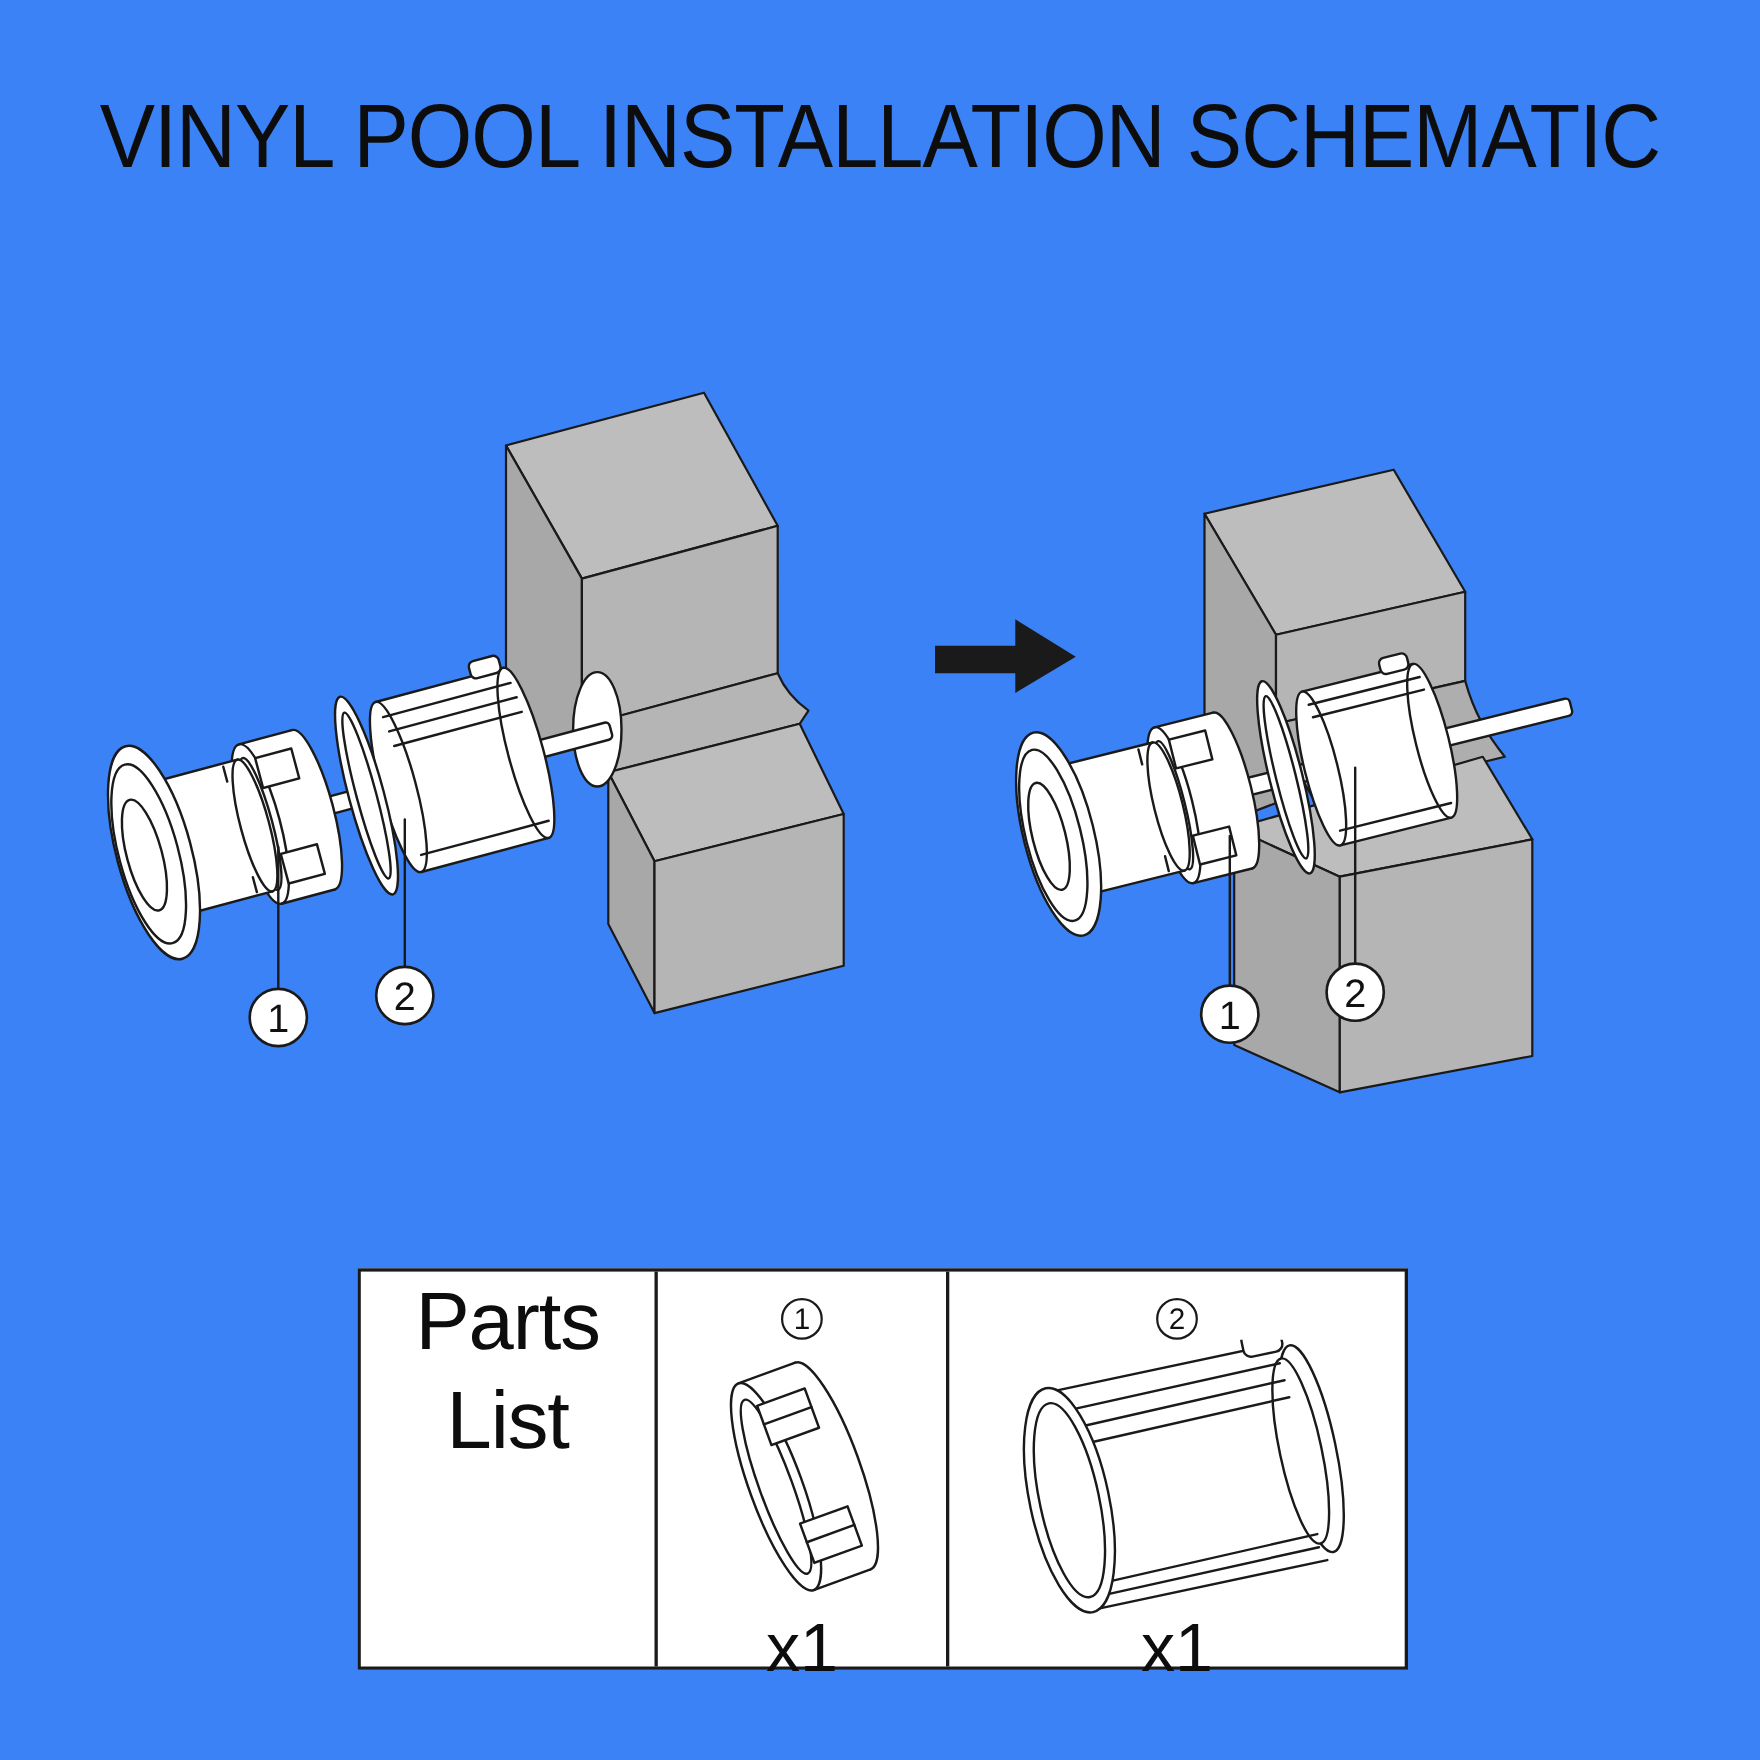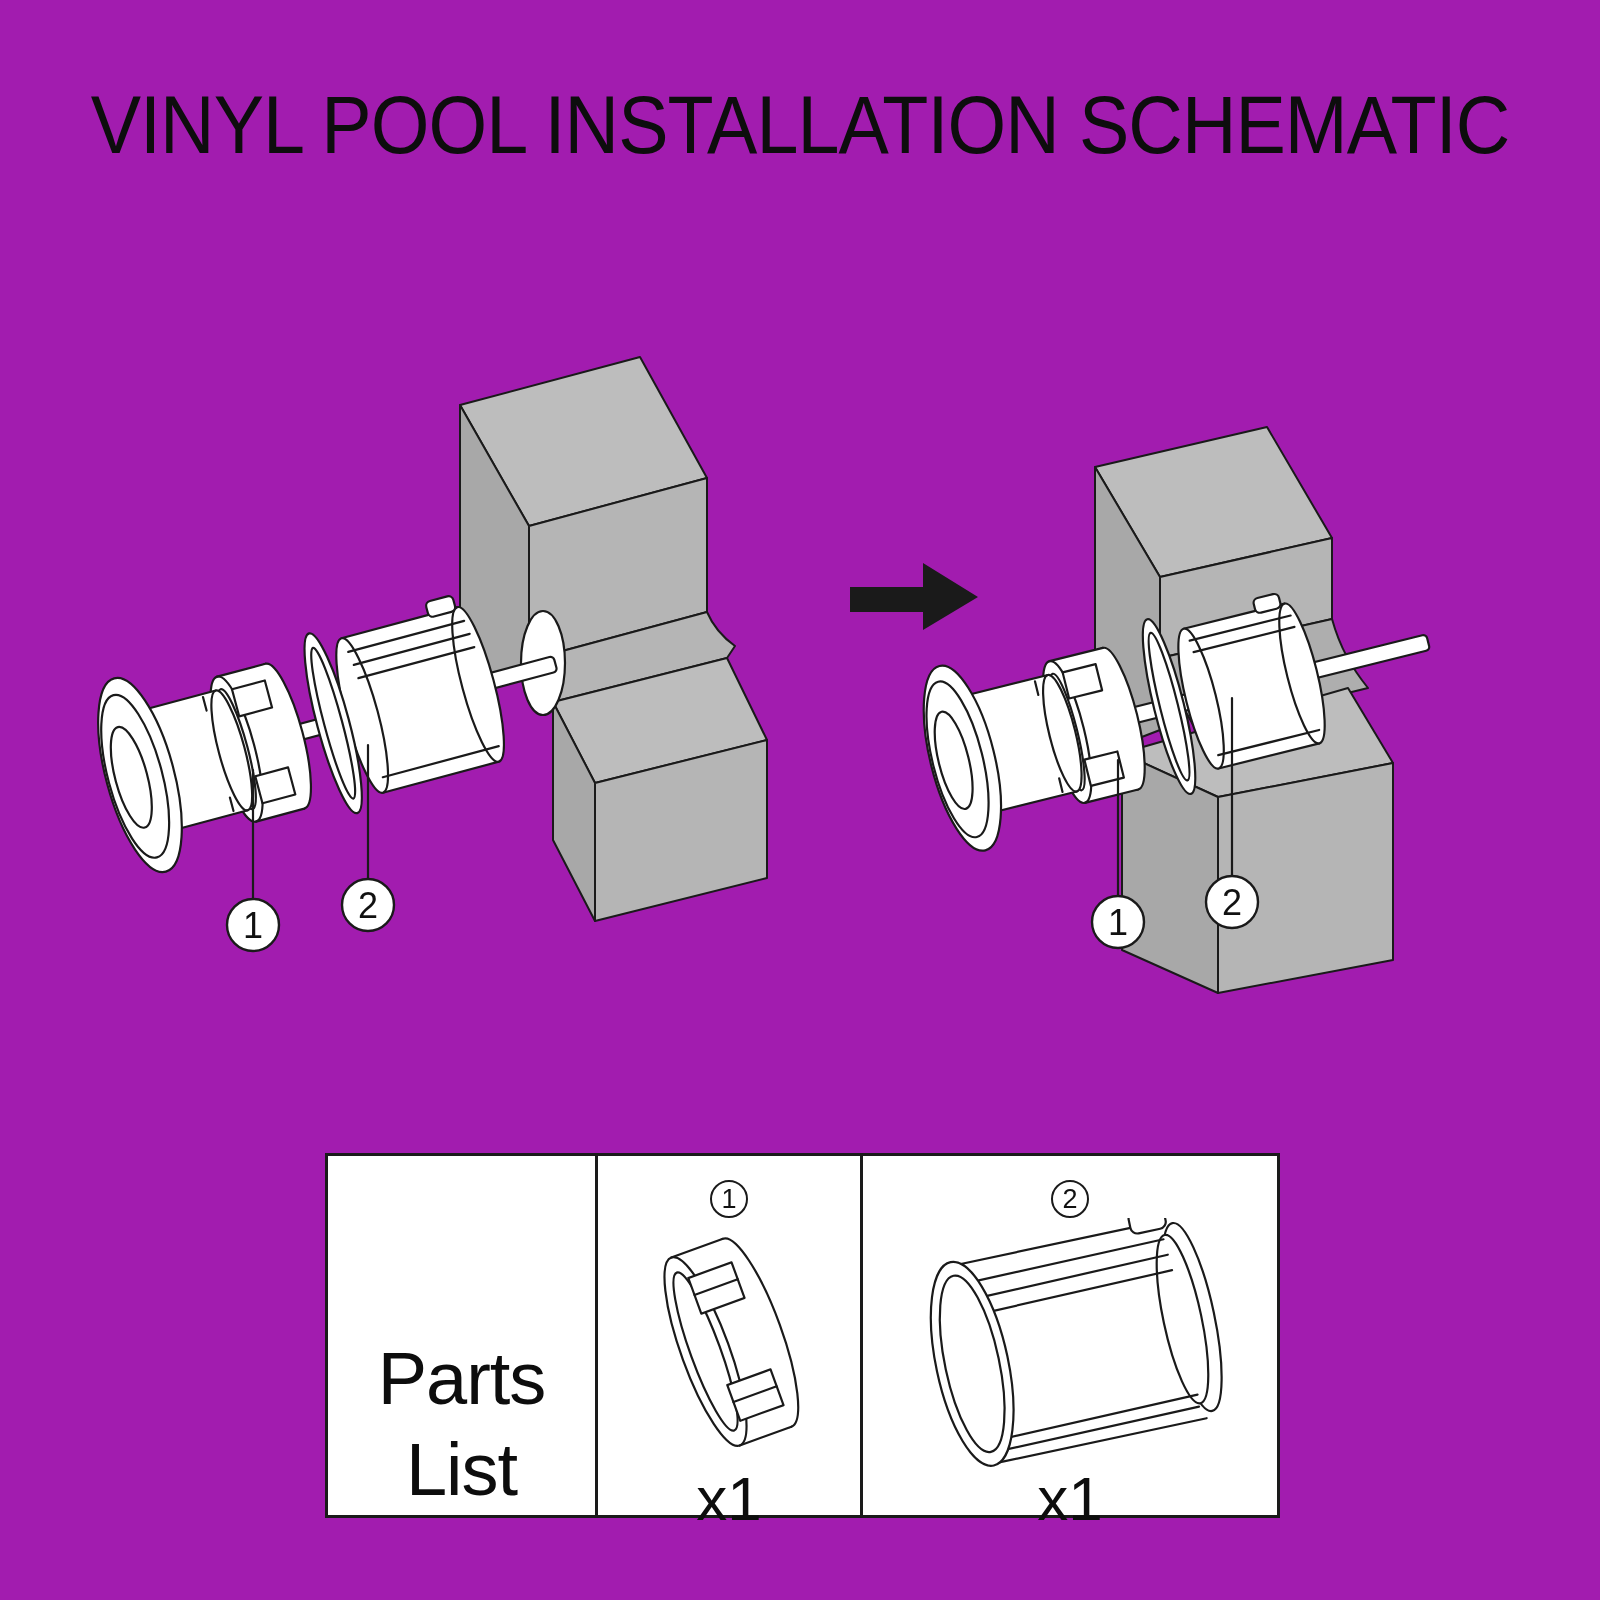--- a/index.html
+++ b/index.html
@@ -1,19 +1,19 @@
 <!DOCTYPE html>
 <html><head>
 <meta charset="utf-8">
 <style>
   * { margin:0; padding:0; box-sizing:border-box; }
   html,body { background:#fff; }
   .page {
     position:relative; width:1600px; height:1600px;
-    background:#a21caf; overflow:hidden;
+    background:#3b82f6; overflow:hidden;
     font-family:"Liberation Sans", sans-serif; color:#000;
   }
   .title {
     position:absolute; top:78px; left:0; width:1600px;
     text-align:center; font-size:82px; font-weight:400;
     letter-spacing:-1px; white-space:nowrap;
     transform:scaleX(0.92); transform-origin:50% 50%;
     color:#0d0d0d;
   }
   .scene { position:absolute; }
@@ -28,21 +28,21 @@
   .pl { fill:none; stroke:#1a1a1a; stroke-width:2.2; stroke-linecap:round; }
   .co  { fill:#ffffff; stroke:#1a1a1a; stroke-width:2.4; }
   .cot { font-family:"Liberation Sans", sans-serif; font-size:36px; fill:#111; text-anchor:middle; }
 
   
   .parts-table {
     position:absolute; left:325px; top:1153px; width:955px; height:365px;
     border:3px solid #1a1a1a; display:flex; background:#fff;
   }
   .pt-cell { height:100%; display:flex; flex-direction:column; align-items:center; }
-  .pt-head { width:270px; border-right:3px solid #1a1a1a; justify-content:flex-end; }
+  .pt-head { width:270px; border-right:3px solid #1a1a1a; justify-content:flex-start; }
   .pt-col1 { width:265px; border-right:3px solid #1a1a1a; }
   .pt-col2 { flex:1; }
   .pt-header-text {
     font-size:74px; line-height:1.22; text-align:center; color:#0d0d0d;
     width:200px; letter-spacing:-1px;
   }
   .pt-num {
     margin-top:24px; width:38px; height:38px; border:2.2px solid #1a1a1a;
     border-radius:50%; display:flex; align-items:center; justify-content:center;
     font-size:27px; color:#111; flex:0 0 auto;

